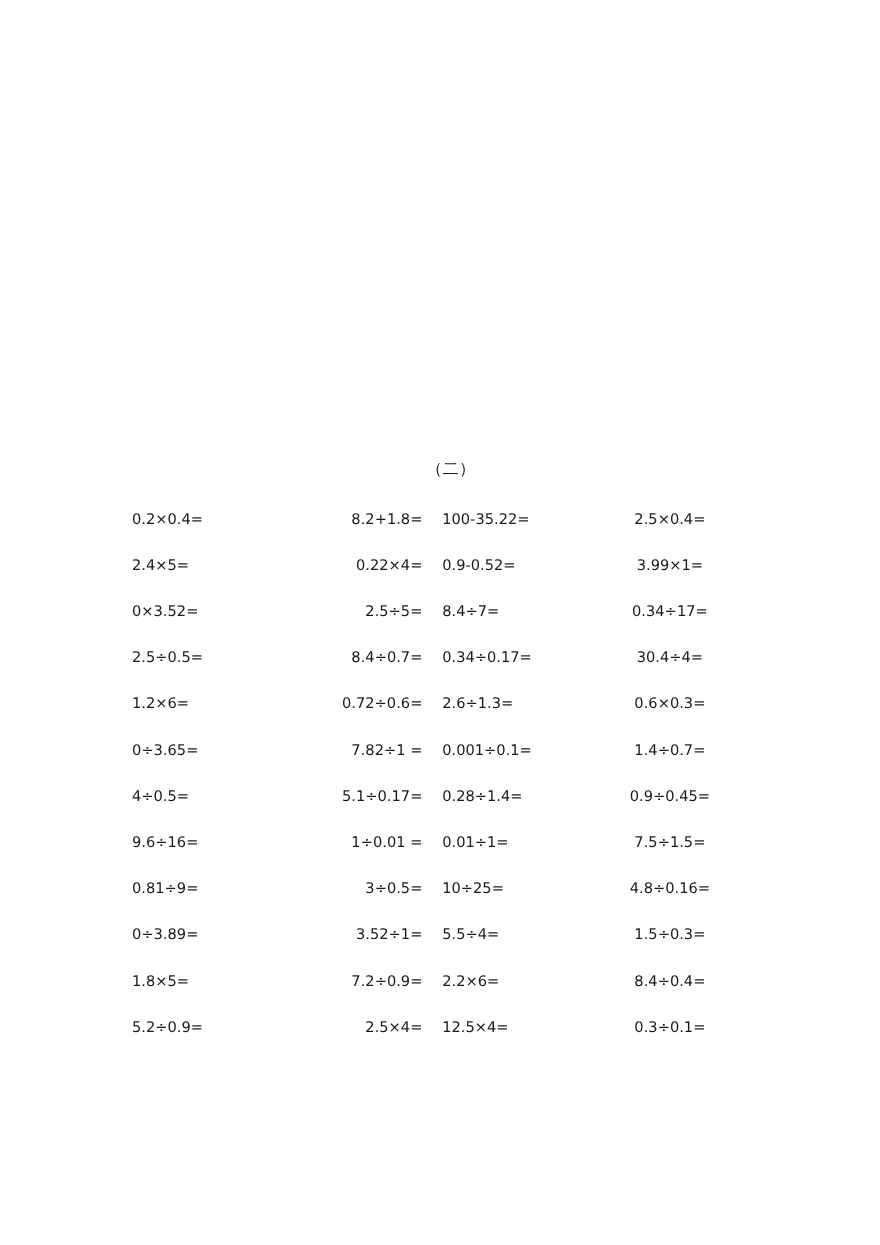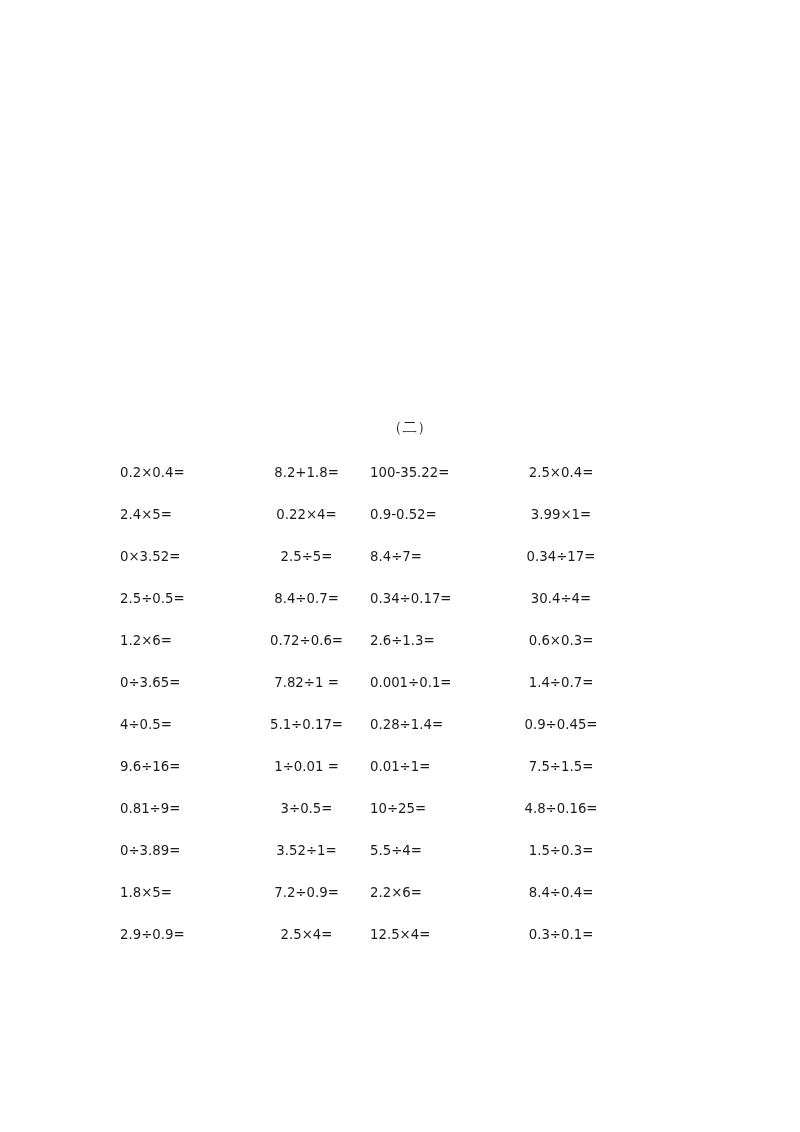--- a/index.html
+++ b/index.html
@@ -36,33 +36,33 @@
     font-family: "DejaVu Sans", "Liberation Sans", sans-serif;
   }
   .problem-grid {
     margin: 0;
     padding: 0 178px 0 120px;
     box-sizing: border-box;
   }
   .problem-row {
     display: grid;
     grid-template-columns: 125px 125px 130px 122px;
-    column-gap: 0px;
+    column-gap: 16px;
     height: 42px;
     align-items: center;
   }
   .cell {
     font-size: 13.3px;
     line-height: 1.1;
     color: #1a1a1a;
     white-space: nowrap;
     font-family: "DejaVu Sans", "Liberation Sans", sans-serif;
   }
   .col-1 { text-align: left; }
-  .col-2 { text-align: center; padding-right: 2px; }
+  .col-2 { text-align: right; padding-right: 2px; }
   .col-3 { text-align: left; padding-right: 2px; }
   .col-4 { text-align: center; padding-right: 0px; }
   .bottom-blank {
     height: 76px;
   }
 </style>
 </head>
 <body>
 
 <div class="page">
@@ -133,21 +133,21 @@
         <div class="cell col-3">5.5÷4=</div>
         <div class="cell col-4">1.5÷0.3=</div>
       </div>
       <div class="problem-row">
         <div class="cell col-1">1.8×5=</div>
         <div class="cell col-2">7.2÷0.9=</div>
         <div class="cell col-3">2.2×6=</div>
         <div class="cell col-4">8.4÷0.4=</div>
       </div>
       <div class="problem-row">
-        <div class="cell col-1">2.9÷0.9=</div>
+        <div class="cell col-1">5.2÷0.9=</div>
         <div class="cell col-2">2.5×4=</div>
         <div class="cell col-3">12.5×4=</div>
         <div class="cell col-4">0.3÷0.1=</div>
       </div>
     </div>
 
   <div class="bottom-blank"></div>
 
 </div>
 

